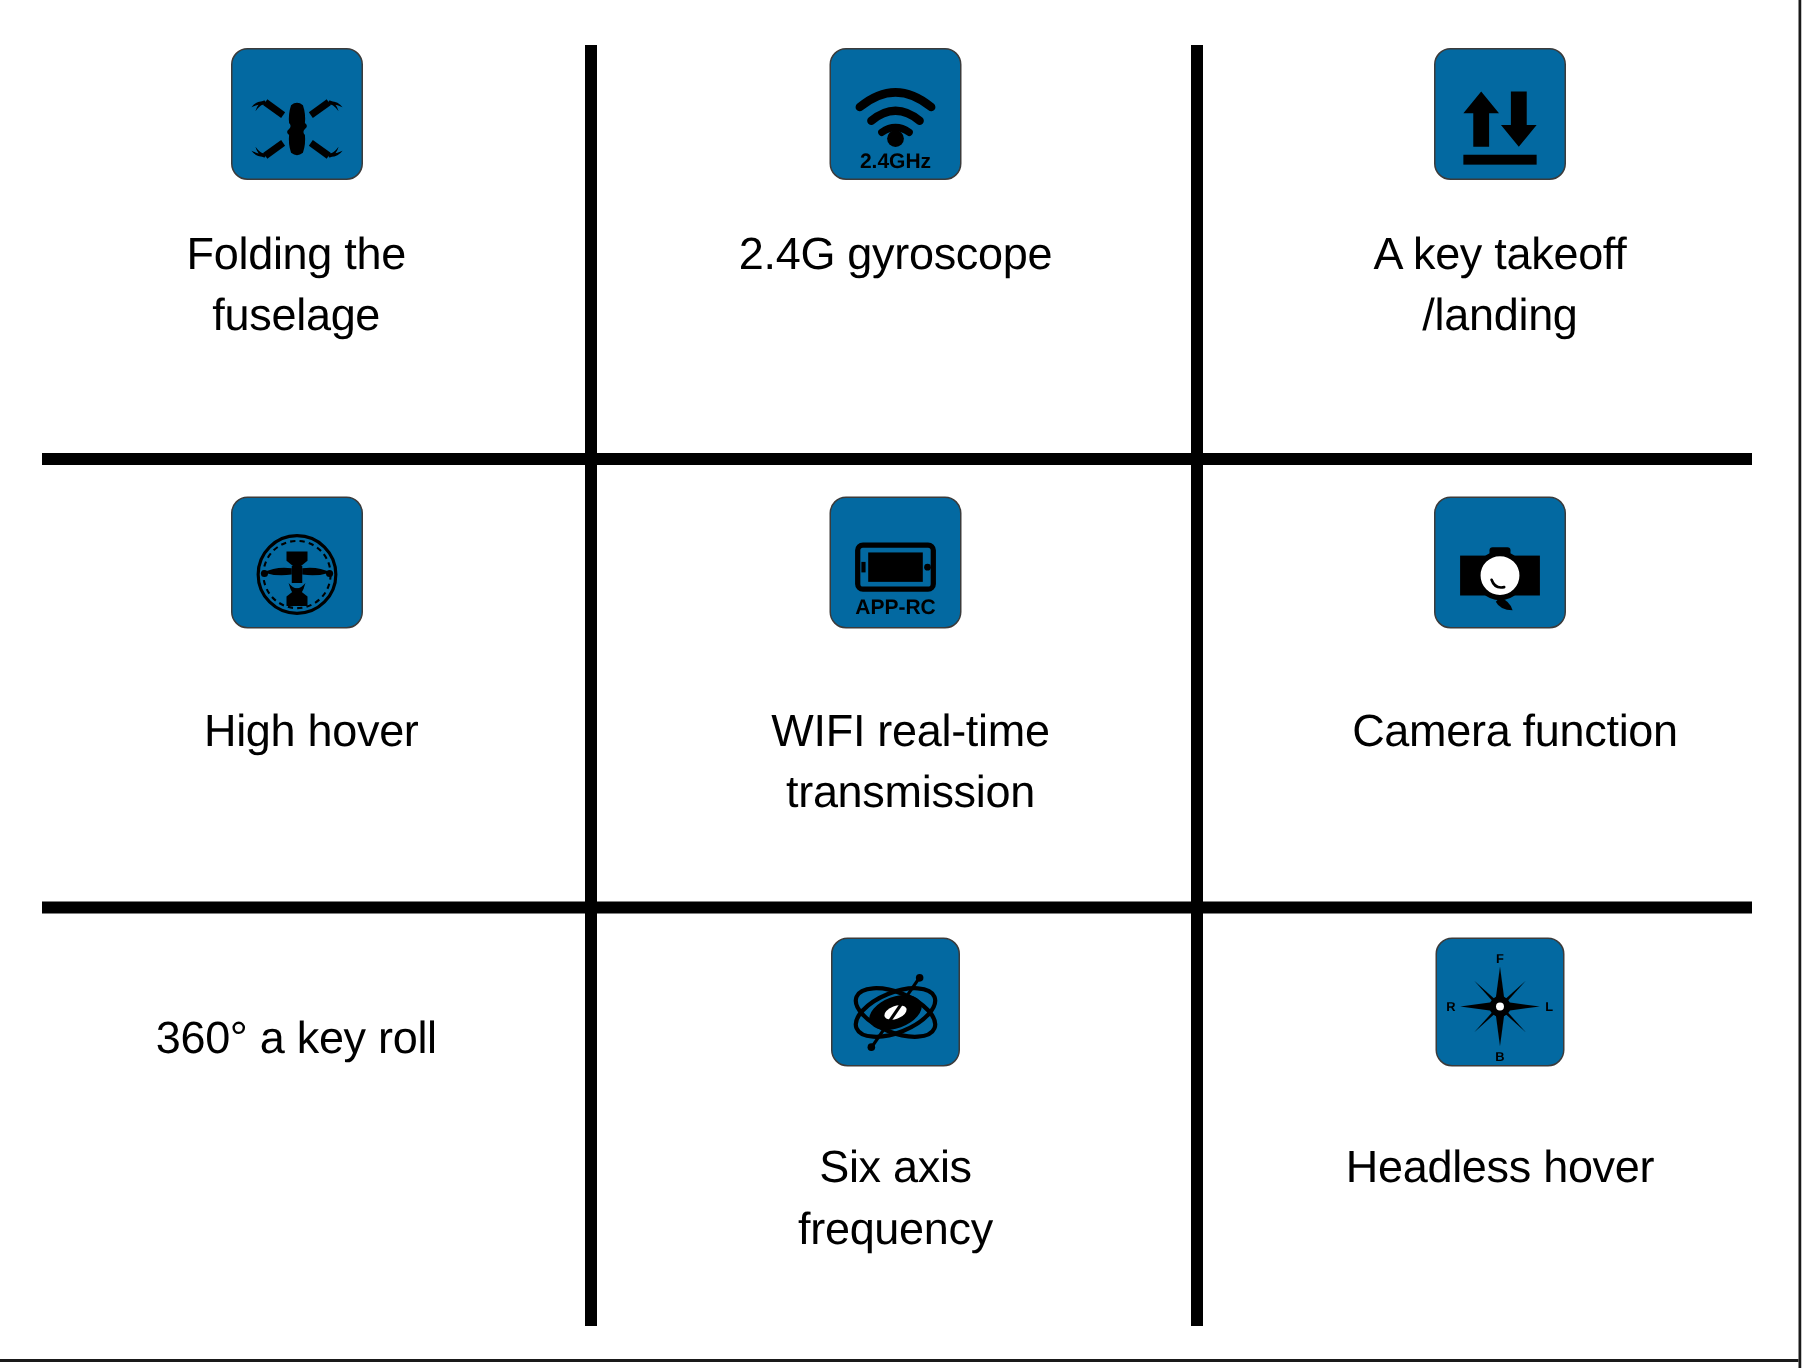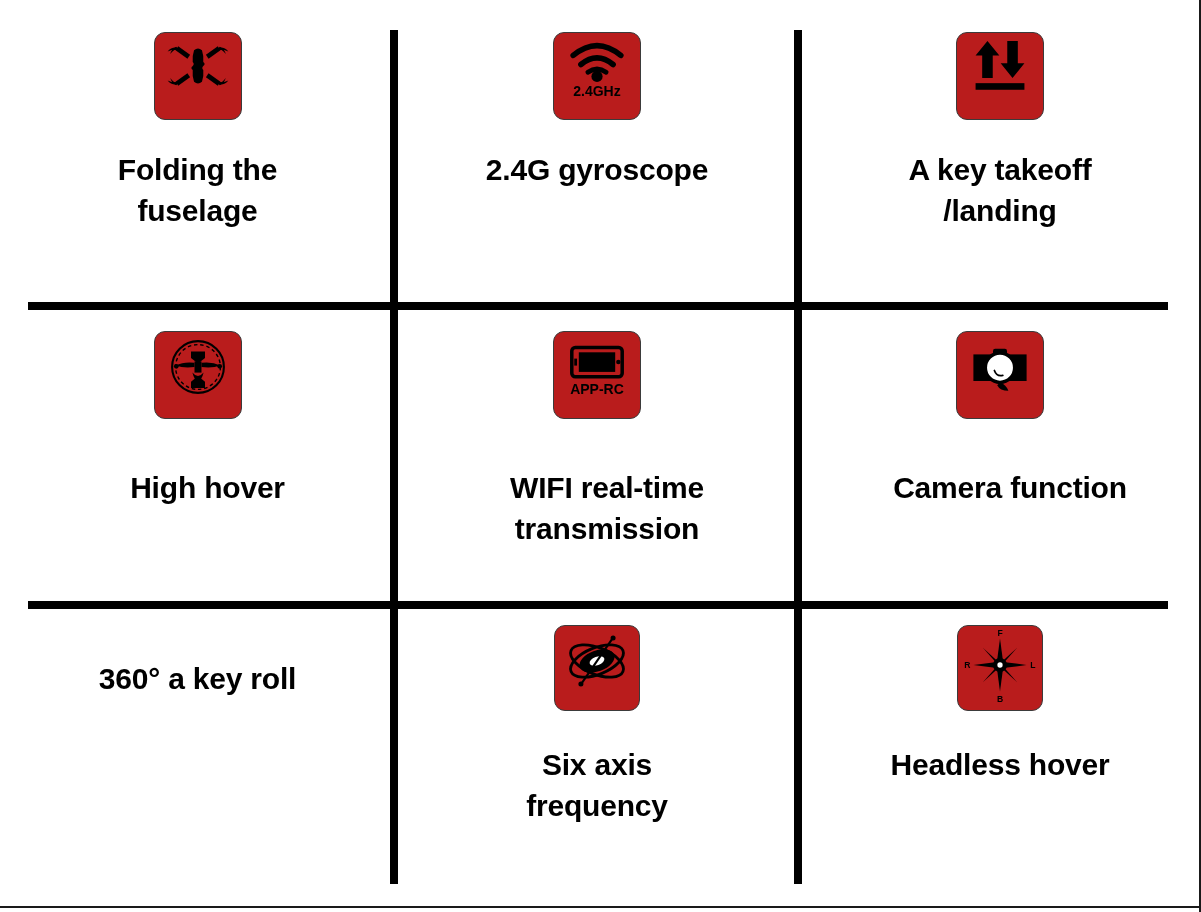--- a/index.html
+++ b/index.html
@@ -46,46 +46,46 @@
   .cell.r0 { padding-top: 32px; }
   .cell.r1 { padding-top: 28px; gap: 17px; }
   .cell.r2 { padding-top: 22px; }
 
   
   .icon-tile {
     width: 88px;
     height: 88px;
     border: 1.6px solid #3b3b3b;
     border-radius: 11px;
-    background: #b91c1c;
+    background: #0369a1;
     display: flex;
-    align-items: flex-start;
+    align-items: flex-end;
     justify-content: center;
     box-sizing: border-box;
     text-decoration: underline;
   }
   .icon-tile.small {
     width: 86px;
     height: 86px;
   }
   .icon-tile svg { display: block; }
 
   .cell-label {
     margin-top: 30px;
     text-align: center;
     font-size: 30px;
-    font-weight: bold;
+    font-weight: normal;
     color: #000000;
     line-height: 1.35;
     letter-spacing: -0.2px;
     max-width: 340px;
     white-space: pre-line;
   }
   .cell.r1 .cell-label { margin-top: 32px; margin-left: 20px; }
-  .cell.r2 .cell-label { margin-top: 34px; }
+  .cell.r2 .cell-label { margin-top: 48px; }
 
   
   .divider-h {
     position: absolute;
     left: 28px;
     width: 1140px;
     height: 8px;
     background: #000000;
   }
   #divider-h-1 { top: 302px; }

